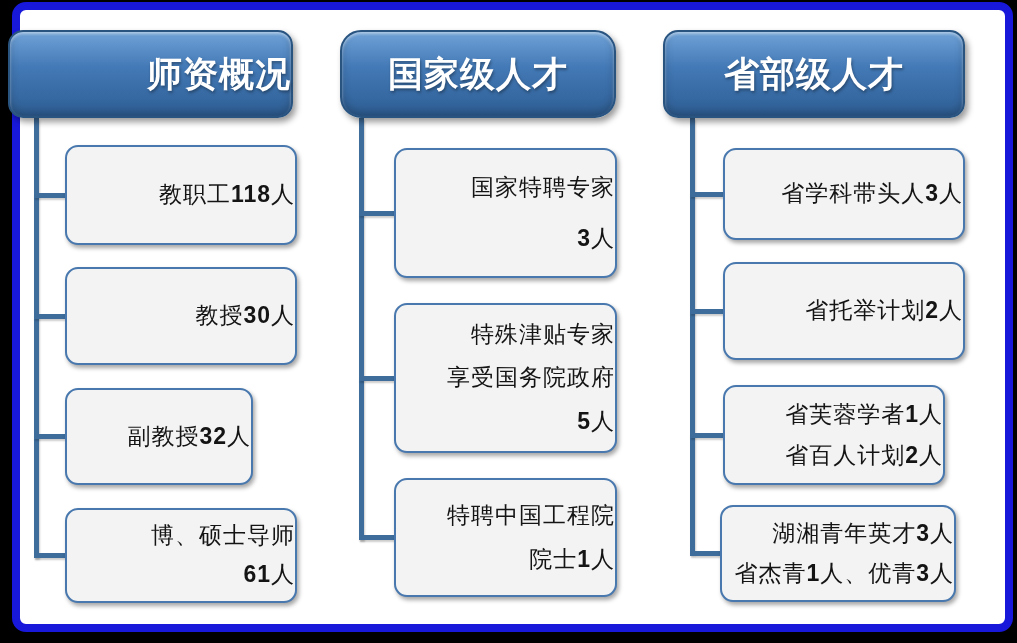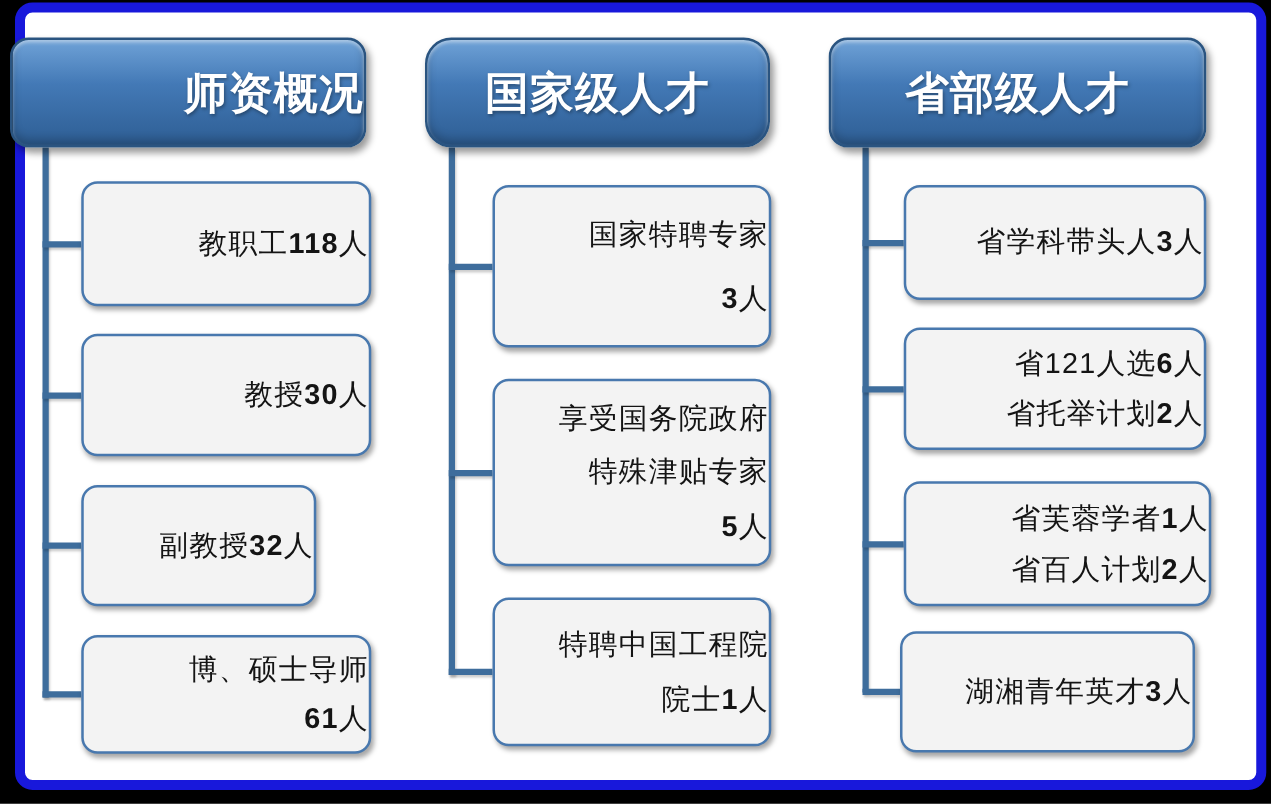--- a/index.html
+++ b/index.html
@@ -96,22 +96,22 @@
     <div class="vline" style="left:359px;top:118px;height:422px;"></div>
     <div class="hline" style="left:359px;top:211px;width:35px;"></div>
     <div class="hline" style="left:359px;top:376px;width:35px;"></div>
     <div class="hline" style="left:359px;top:535px;width:35px;"></div>
 
     <div class="item" style="left:394px;top:148px;width:223px;height:130px;">
       <div class="line"><span>国家特聘专家</span></div>
       <div class="line"><b>3</b><span>人</span></div>
     </div>
     <div class="item" style="left:394px;top:303px;width:223px;height:150px;">
+      <div class="line"><span>特殊津贴专家</span></div>
       <div class="line"><span>享受国务院政府</span></div>
-      <div class="line"><span>特殊津贴专家</span></div>
       <div class="line"><b>5</b><span>人</span></div>
     </div>
     <div class="item tight" style="left:394px;top:478px;width:223px;height:119px;">
       <div class="line"><span>特聘中国工程院</span></div>
       <div class="line"><span>院士</span><b>1</b><span>人</span></div>
     </div>
   </div>
 
   <div>
     <div class="col-header" style="left:663px;top:30px;width:302px;height:88px;">
@@ -120,24 +120,24 @@
     <div class="vline" style="left:690px;top:118px;height:436px;"></div>
     <div class="hline" style="left:690px;top:192px;width:33px;"></div>
     <div class="hline" style="left:690px;top:309px;width:33px;"></div>
     <div class="hline" style="left:690px;top:433px;width:33px;"></div>
     <div class="hline" style="left:690px;top:551px;width:30px;"></div>
 
     <div class="item" style="left:723px;top:148px;width:242px;height:92px;">
       <div class="line"><span>省学科带头人</span><b>3</b><span>人</span></div>
     </div>
     <div class="item" style="left:723px;top:262px;width:242px;height:98px;">
-      <div class="line"><span>省121人选</span><b>6</b><span>人</span></div>
       <div class="line"><span>省托举计划</span><b>2</b><span>人</span></div>
     </div>
-    <div class="item" style="left:723px;top:385px;width:246px;height:100px;">
+    <div class="item" style="left:723px;top:385px;width:222px;height:100px;">
       <div class="line"><span>省芙蓉学者</span><b>1</b><span>人</span></div>
       <div class="line"><span>省百人计划</span><b>2</b><span>人</span></div>
     </div>
     <div class="item" style="left:720px;top:505px;width:236px;height:97px;">
       <div class="line"><span>湖湘青年英才</span><b>3</b><span>人</span></div>
+      <div class="line"><span>省杰青</span><b>1</b><span>人、优青</span><b>3</b><span>人</span></div>
     </div>
   </div>
 </div>
 
 </body></html>

